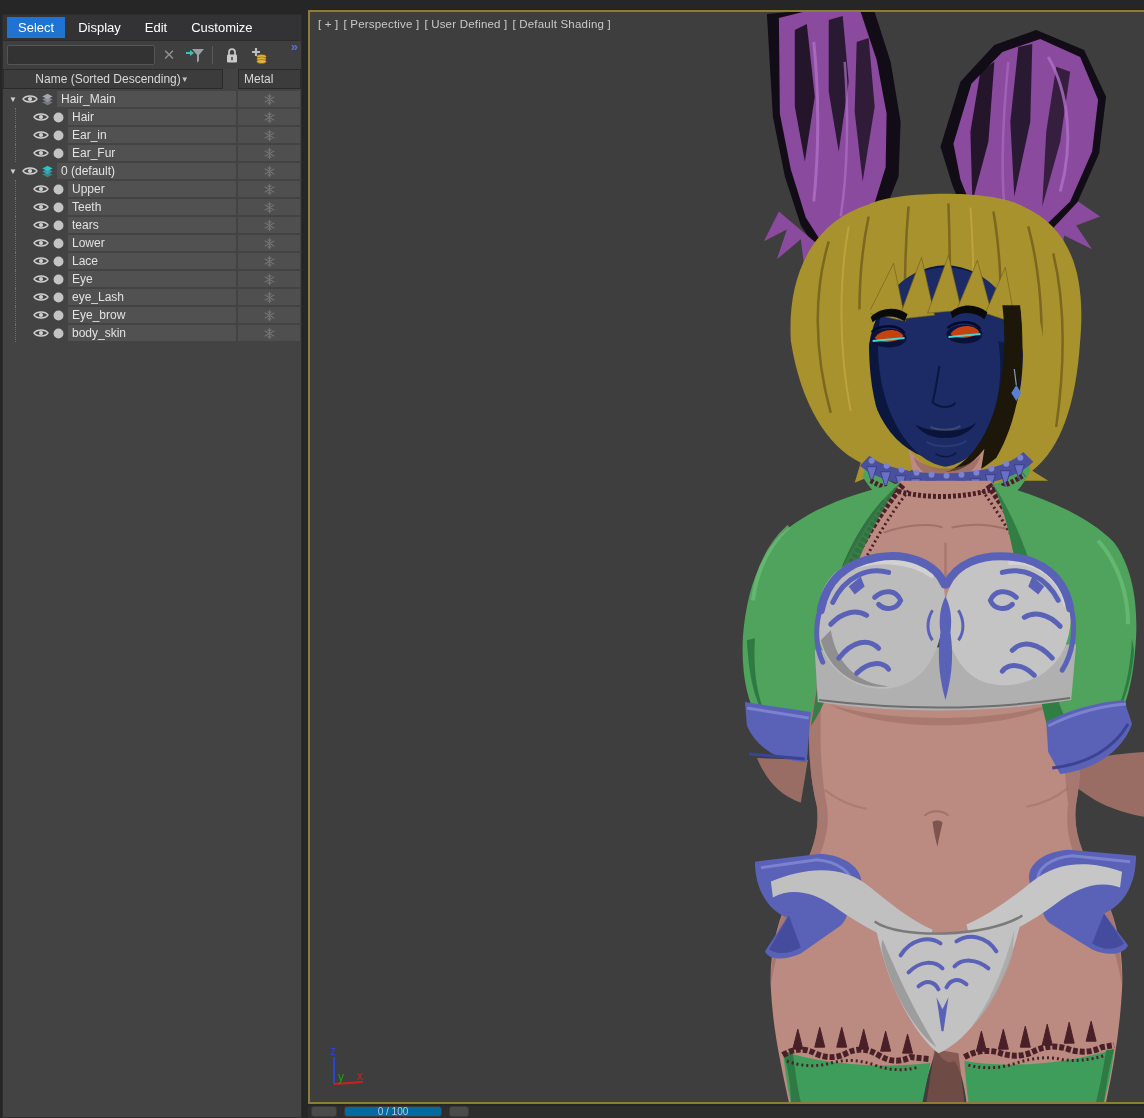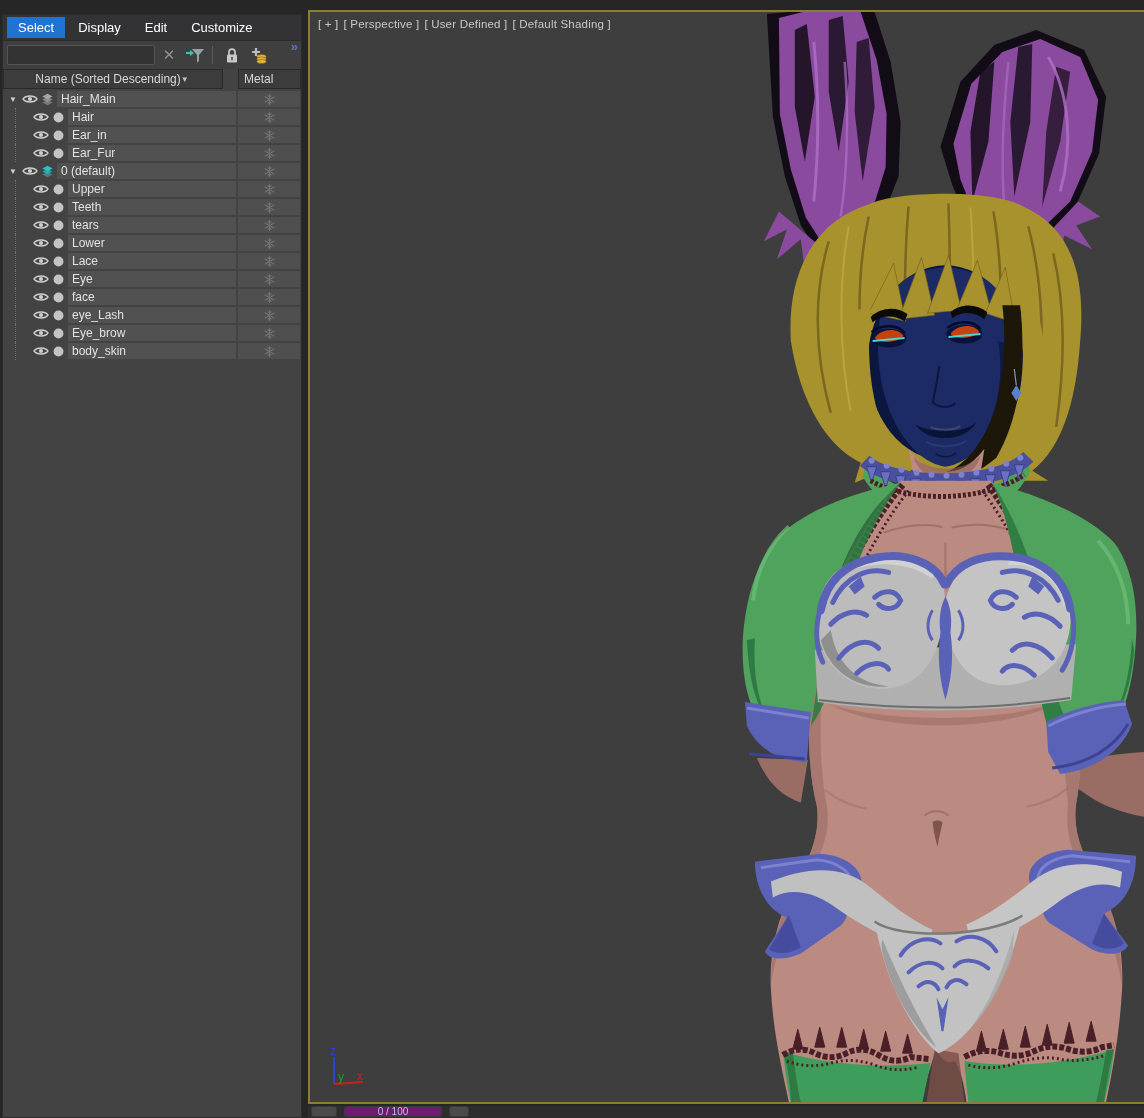--- a/index.html
+++ b/index.html
@@ -38,21 +38,21 @@
   .frozen-cell{width:62px;height:16px;background:#515151;display:flex;align-items:center;justify-content:center;color:#95989c;opacity:.9;margin-right:1px;}
   .frozen-cell svg{opacity:.55;}
   
   .viewport{position:absolute;left:308px;top:10px;width:836px;height:1094px;background:var(--vpBg);
             border:2px solid var(--amber);border-right:none;}
   .viewport svg.scene{position:absolute;inset:0;width:100%;height:100%;}
   .vp-label{position:absolute;left:8px;top:6px;font-size:11.5px;color:#c9c9c9;letter-spacing:.2px;display:flex;gap:5px;}
   
   .bottom-strip{position:absolute;left:308px;top:1106px;right:0;height:12px;background:#2d2d2d;display:flex;align-items:flex-start;gap:7px;padding-left:3px;}
   .ts-btn{width:26px;height:11px;background:#4b4b4b;border:1px solid #3a3a3a;border-radius:3px;}
-  .ts-track{width:98px;height:11px;background:#701a75;border:1px solid #3a3a3a;border-radius:3px;
+  .ts-track{width:98px;height:11px;background:#0369a1;border:1px solid #3a3a3a;border-radius:3px;
             font-size:10px;color:#b9c8da;text-align:center;line-height:9px;overflow:hidden;}
 </style>
 </head>
 <body>
 
 <svg width="0" height="0" style="position:absolute">
   <symbol id="sym-eye" viewBox="0 0 16 10">
     <path d="M1,5 C4,1 12,1 15,5 C12,9 4,9 1,5 Z" fill="none" stroke="currentColor" stroke-width="1.3"></path>
     <circle cx="8" cy="5" r="2.1" fill="currentColor"></circle>
   </symbol>
@@ -307,36 +307,20 @@
     </div>
         <div class="row">
       <span class="treeline show"></span>
       <span class="expander hidden"></span>
       <svg class="ic eye-ic" width="16" height="10">
             <use href="#sym-eye"></use>
           </svg>
       <svg class="ic typeicon dot" width="13" height="13">
             <use href="#sym-dot"></use>
           </svg>
-      <span class="name-cell">face</span>
-      <span class="frozen-cell">
-        <svg width="13" height="13">
-              <use href="#sym-flake"></use>
-            </svg>
-      </span>
-    </div>
-        <div class="row">
-      <span class="treeline show"></span>
-      <span class="expander hidden"></span>
-      <svg class="ic eye-ic" width="16" height="10">
-            <use href="#sym-eye"></use>
-          </svg>
-      <svg class="ic typeicon dot" width="13" height="13">
-            <use href="#sym-dot"></use>
-          </svg>
       <span class="name-cell">eye_Lash</span>
       <span class="frozen-cell">
         <svg width="13" height="13">
               <use href="#sym-flake"></use>
             </svg>
       </span>
     </div>
         <div class="row">
       <span class="treeline show"></span>
       <span class="expander hidden"></span>

